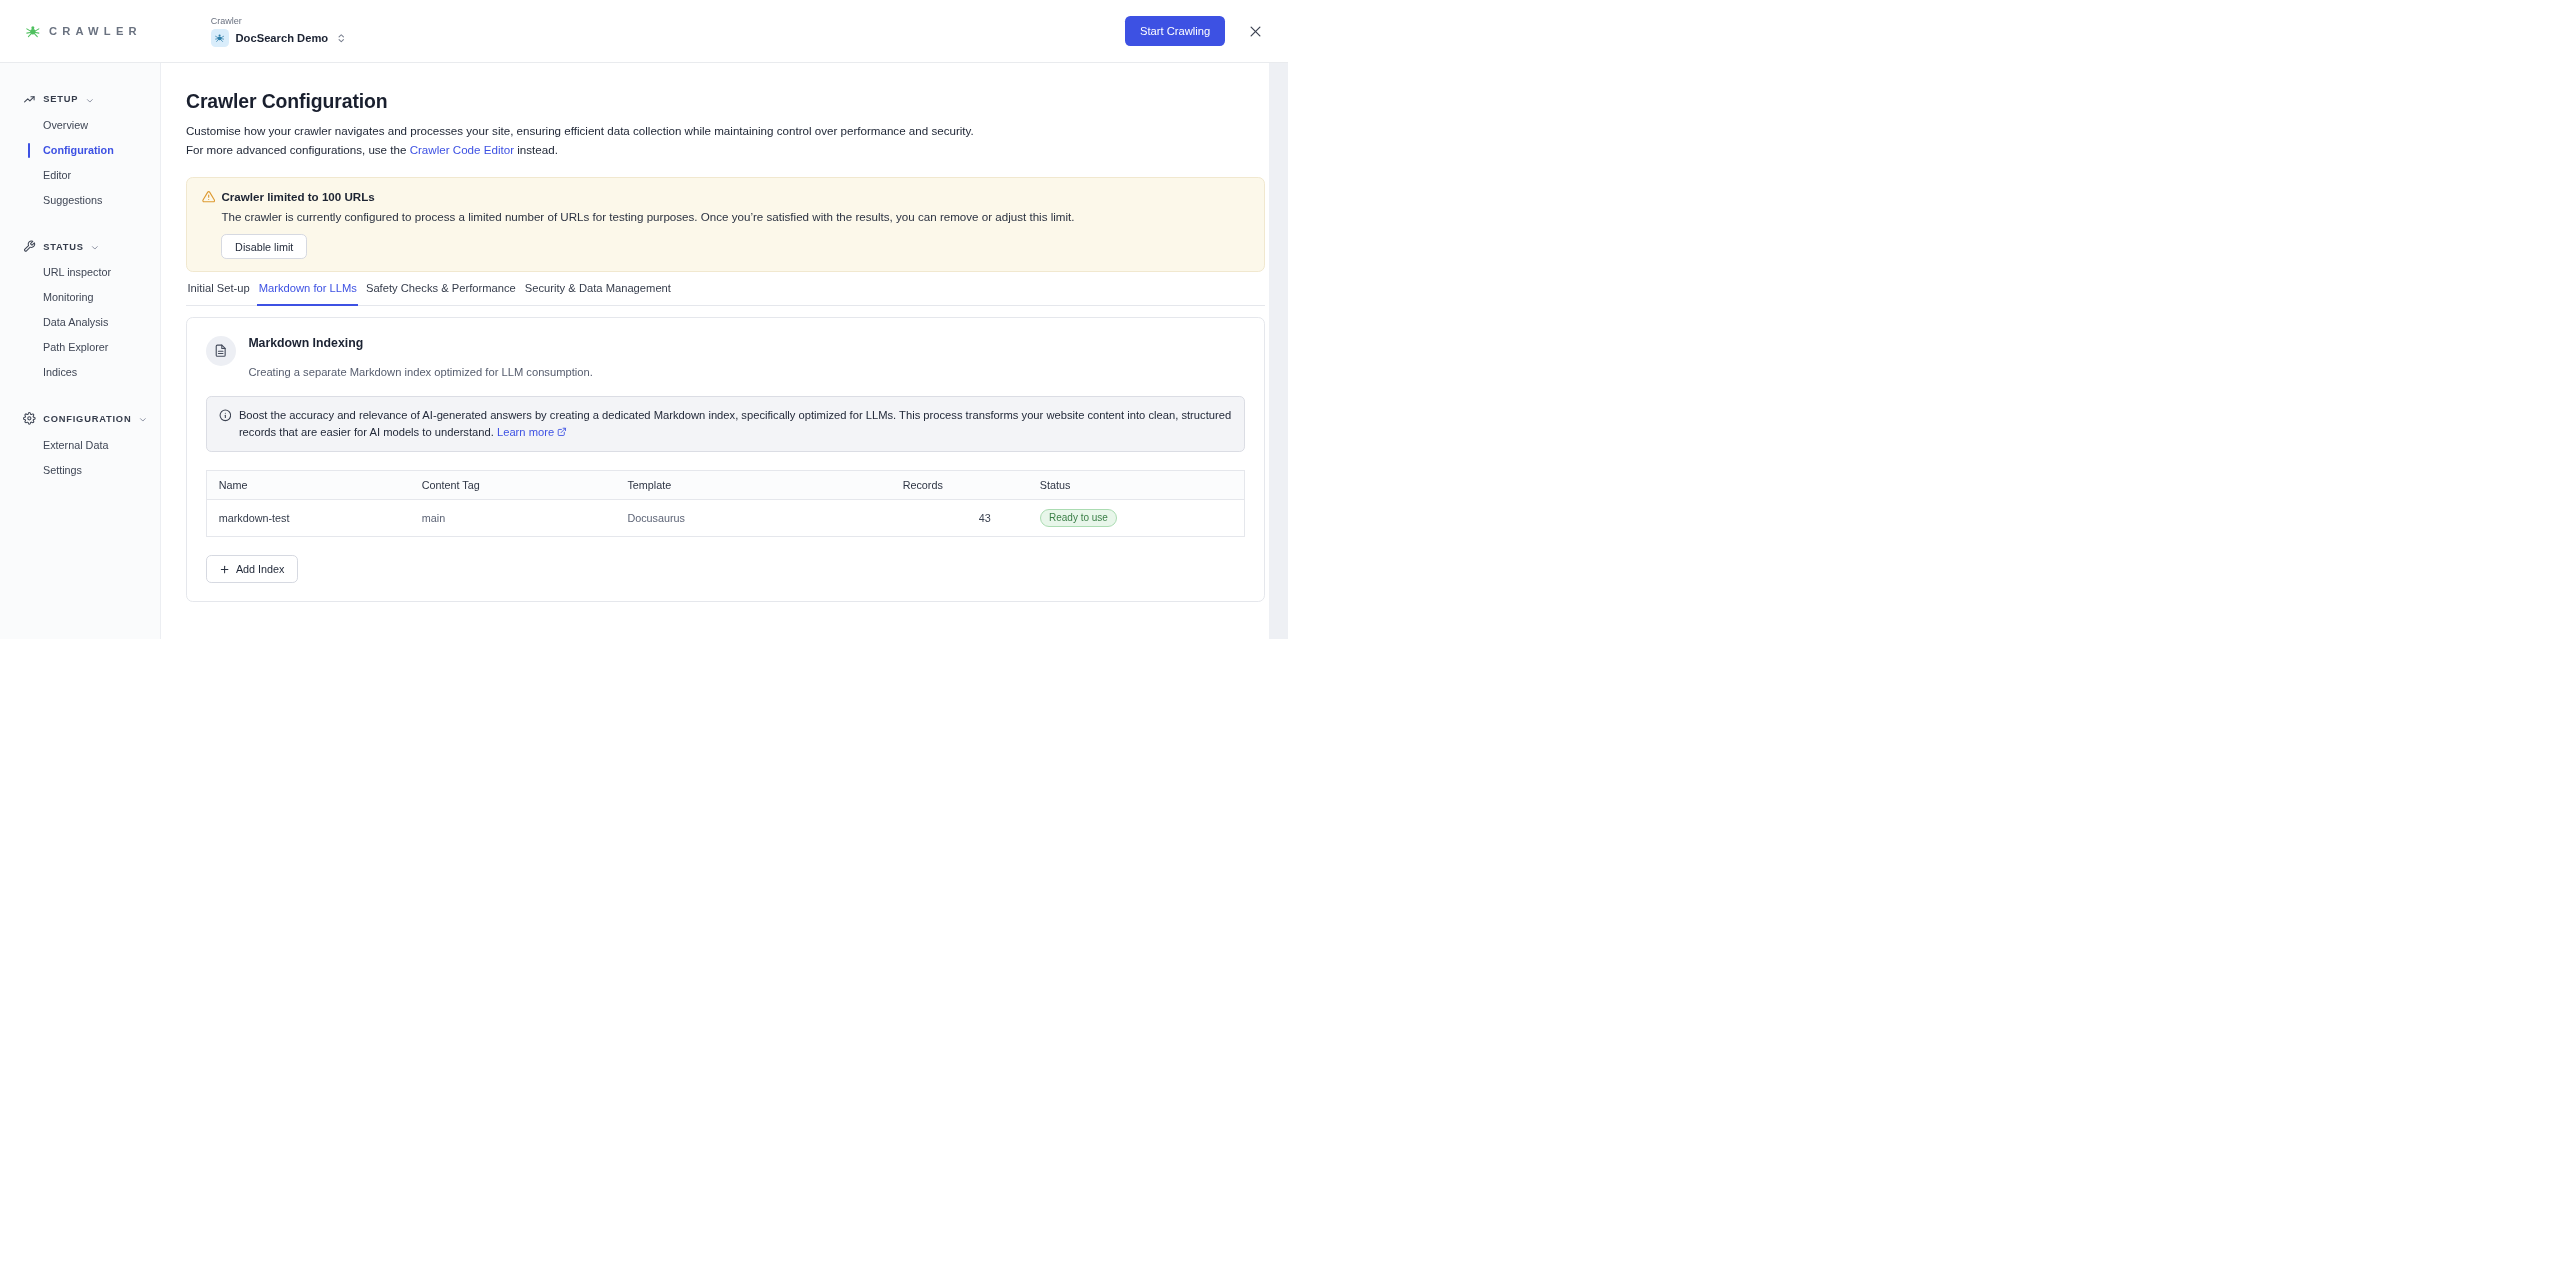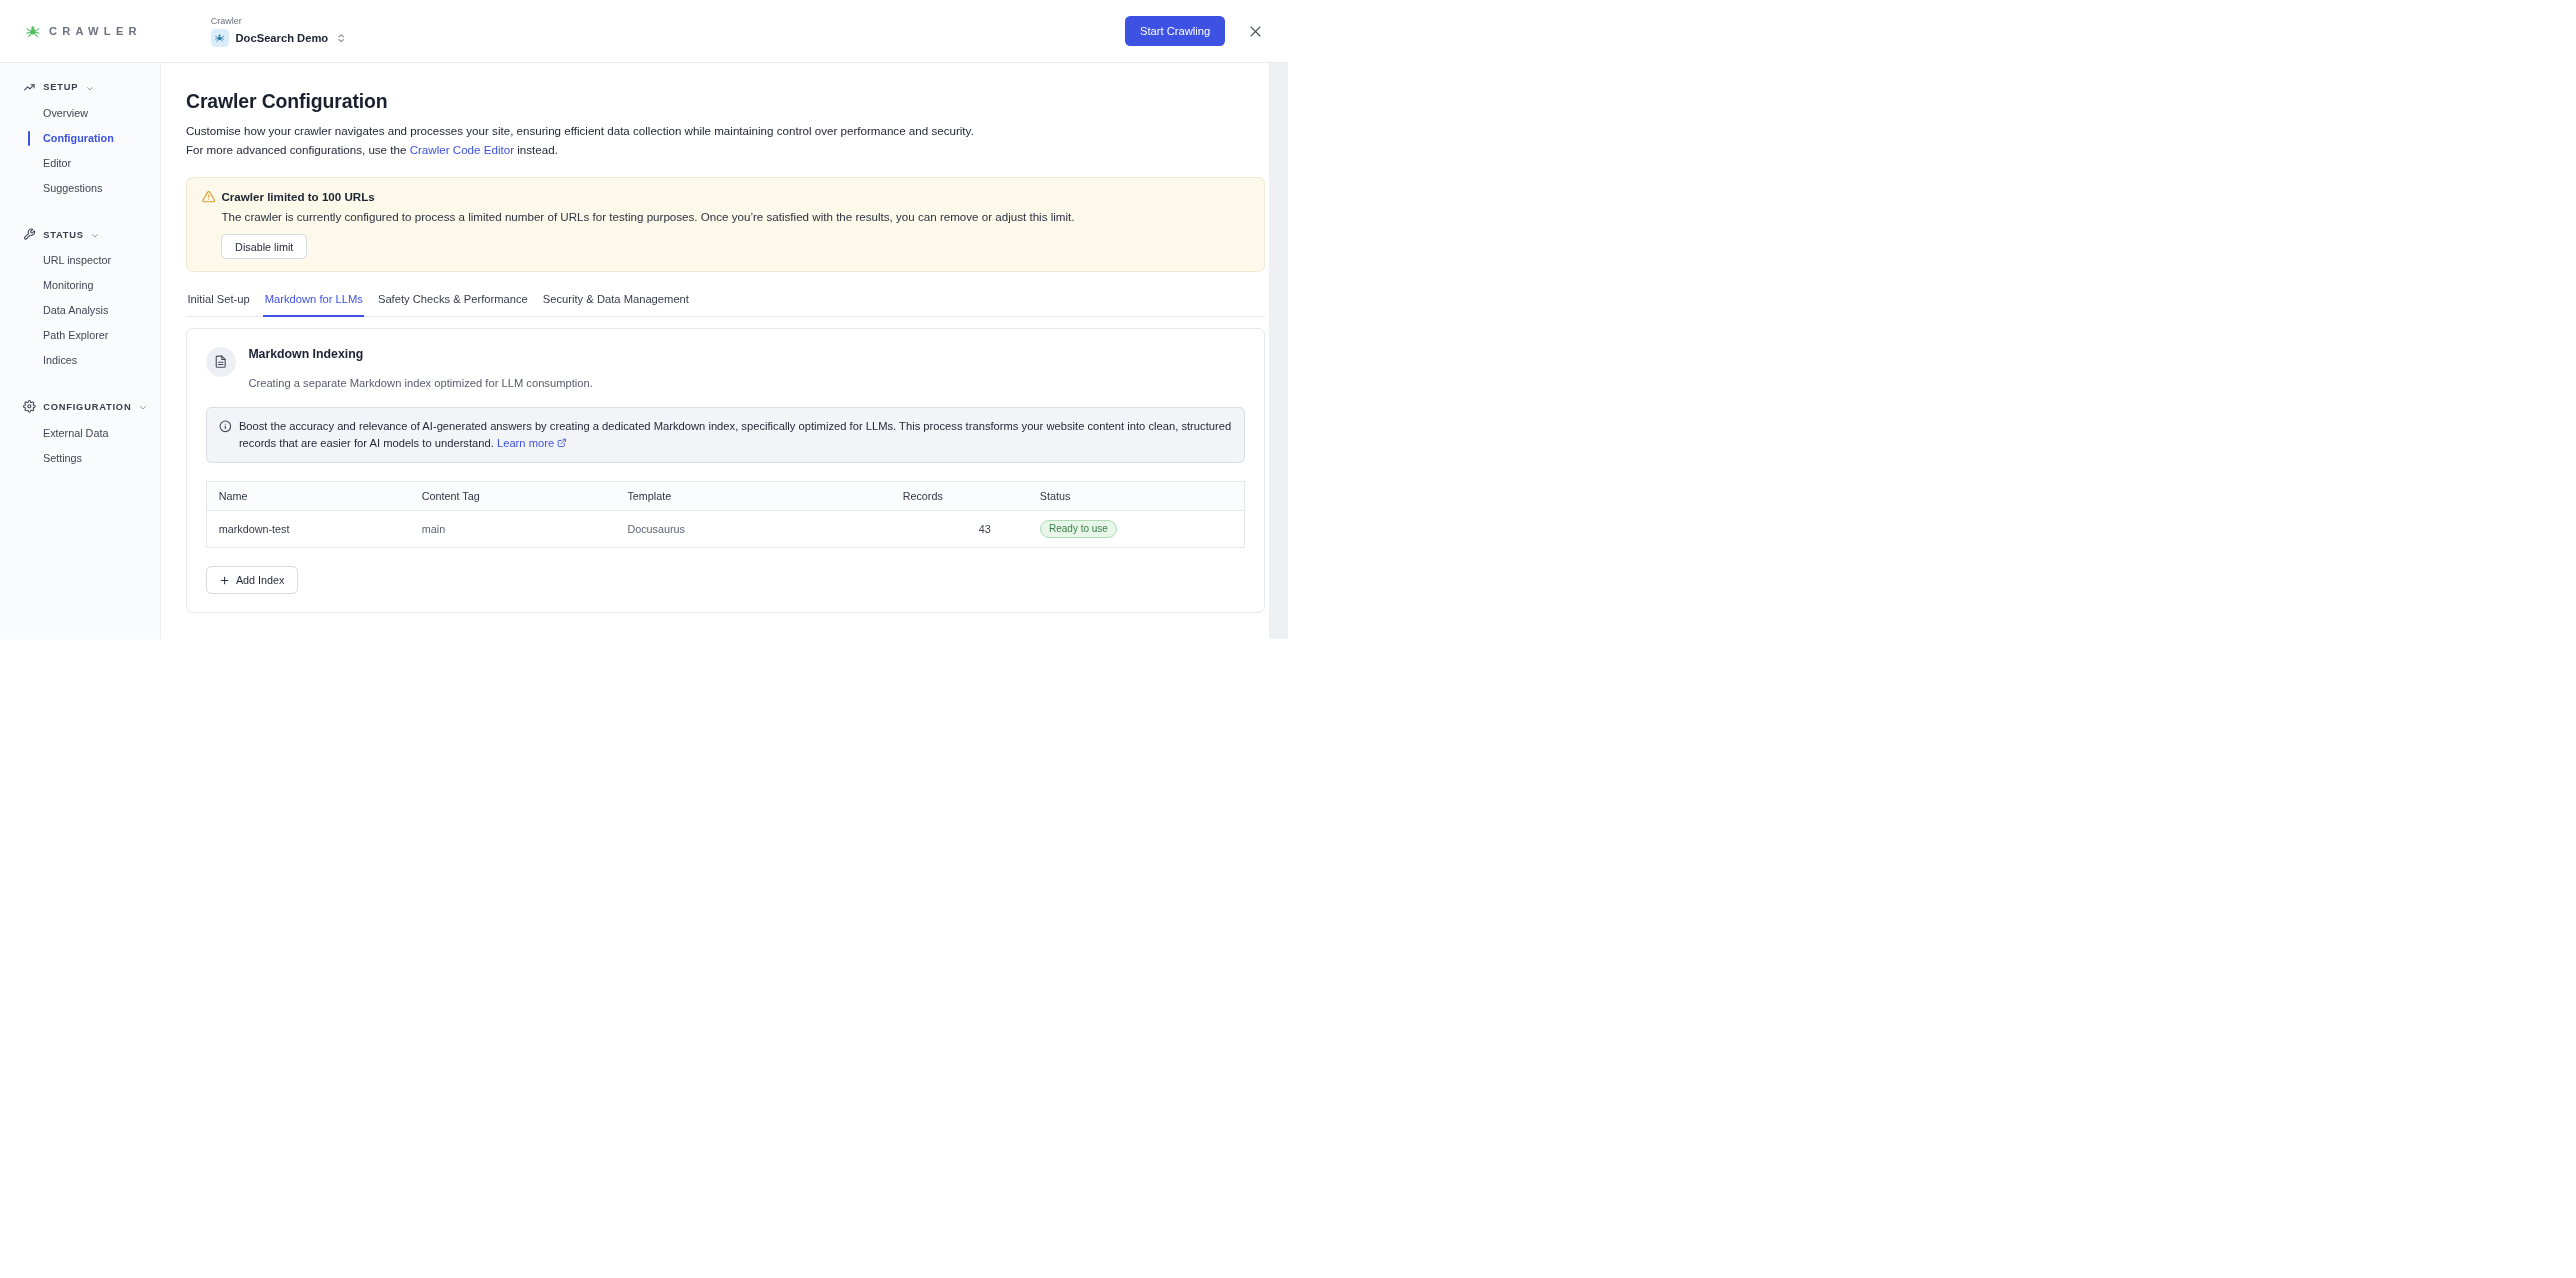--- a/index.html
+++ b/index.html
@@ -17,21 +17,21 @@
   .select-row{display:flex;align-items:center;gap:6.7px;}
   .app-badge{width:18px;height:18px;border-radius:4.5px;background:#d9edfb;display:flex;align-items:center;justify-content:center;color:#2e7ea8;}
   .app-badge svg{width:11.2px;height:11.2px;}
   .select-name{font-size:11.2px;font-weight:700;color:#1b2232;}
   .updown{width:10.5px;height:10.5px;color:#767d8d;margin-left:1.5px;}
   .topbar-spacer{flex:1;}
   .start-btn{height:30px;padding:0 15px;background:#3d51e3;color:#fff;font-size:11.2px;font-weight:500;border:none;border-radius:5.2px;cursor:pointer;font-family:inherit;}
   .close-btn{width:15px;height:15px;color:#3d4352;margin:0 25.4px 0 22.4px;cursor:pointer;}
 
   
-  .sidebar{position:absolute;top:51px;left:0;bottom:0;width:161px;background:#fafbfc;border-right:0.7px solid #eceef2;padding-top:30px;z-index:4;}
+  .sidebar{position:absolute;top:63px;left:0;bottom:0;width:161px;background:#fafbfc;border-right:0.7px solid #eceef2;padding-top:30px;z-index:4;}
   .side-section{margin-bottom:27px;}
   .side-header{display:flex;align-items:center;padding-left:23px;cursor:pointer;}
   .s-icon{width:12.7px;height:12.7px;color:#3e4554;margin-right:7.5px;flex:none;}
   .s-label{font-size:9.3px;font-weight:700;letter-spacing:0.8px;color:#353c4b;}
   .side-header .chev{width:9.7px;height:9.7px;color:#8a90a0;margin-left:6.7px;}
   .side-items{list-style:none;margin-top:7.5px;}
   .side-items li{height:25px;line-height:25px;padding-left:43px;font-size:10.8px;color:#3f4655;cursor:pointer;position:relative;}
   .side-items li.active{color:#3d51e3;font-weight:600;}
   .side-items li.active::before{content:"";position:absolute;left:28px;top:5.2px;bottom:5.2px;width:1.5px;border-radius:1.5px;background:#3d51e3;}
 
@@ -43,21 +43,21 @@
   .page-desc{margin-top:10px;font-size:11.6px;line-height:18.3px;color:#222938;}
   .page-desc a{color:#3d51e3;text-decoration:none;cursor:pointer;}
 
   .warning{margin-top:18px;background:#fcf8ea;border:0.7px solid #f1e8cf;border-radius:6.7px;padding:12px 16.4px 12px 15px;}
   .warn-head{display:flex;align-items:center;gap:6px;}
   .warn-icon{width:13.4px;height:13.4px;color:#dd9a31;flex:none;}
   .warn-title{font-size:11.6px;font-weight:700;color:#1c2332;}
   .warn-body{margin:4.5px 0 0 19.4px;font-size:11.6px;line-height:17px;color:#2b3241;}
   .warn-btn{margin:9px 0 0 19.4px;height:25.4px;padding:0 12.7px;background:#fff;border:0.7px solid #d6d9e1;border-radius:5.2px;font-size:10.8px;color:#1f2737;font-family:inherit;cursor:pointer;}
 
-  .tabs{margin-top:21px;display:flex;gap:12px;border-bottom:0.7px solid #e5e7ec;}
+  .tabs{margin-top:10px;display:flex;gap:6px;border-bottom:0.7px solid #e5e7ec;}
   .tab{font-size:11.2px;color:#353c4b;padding:0 1.5px 9.7px;border-bottom:2.2px solid transparent;margin-bottom:-0.7px;cursor:pointer;}
   .tab.active{color:#3d51e3;font-weight:500;border-bottom-color:#3d51e3;}
 
   .card{margin-top:10.5px;border:0.7px solid #e5e7ec;border-radius:6.7px;padding:18px 18.7px;}
   .card-head{display:flex;gap:12.7px;}
   .doc-circle{width:30px;height:30px;border-radius:50%;background:#edeff4;display:flex;align-items:center;justify-content:center;color:#454c5c;flex:none;}
   .doc-circle svg{width:13.4px;height:13.4px;}
   .card-title{font-size:12.3px;font-weight:700;color:#1b2232;margin-top:0.7px;}
   .card-sub{margin-top:16px;font-size:11.2px;color:#565d6e;}
 

